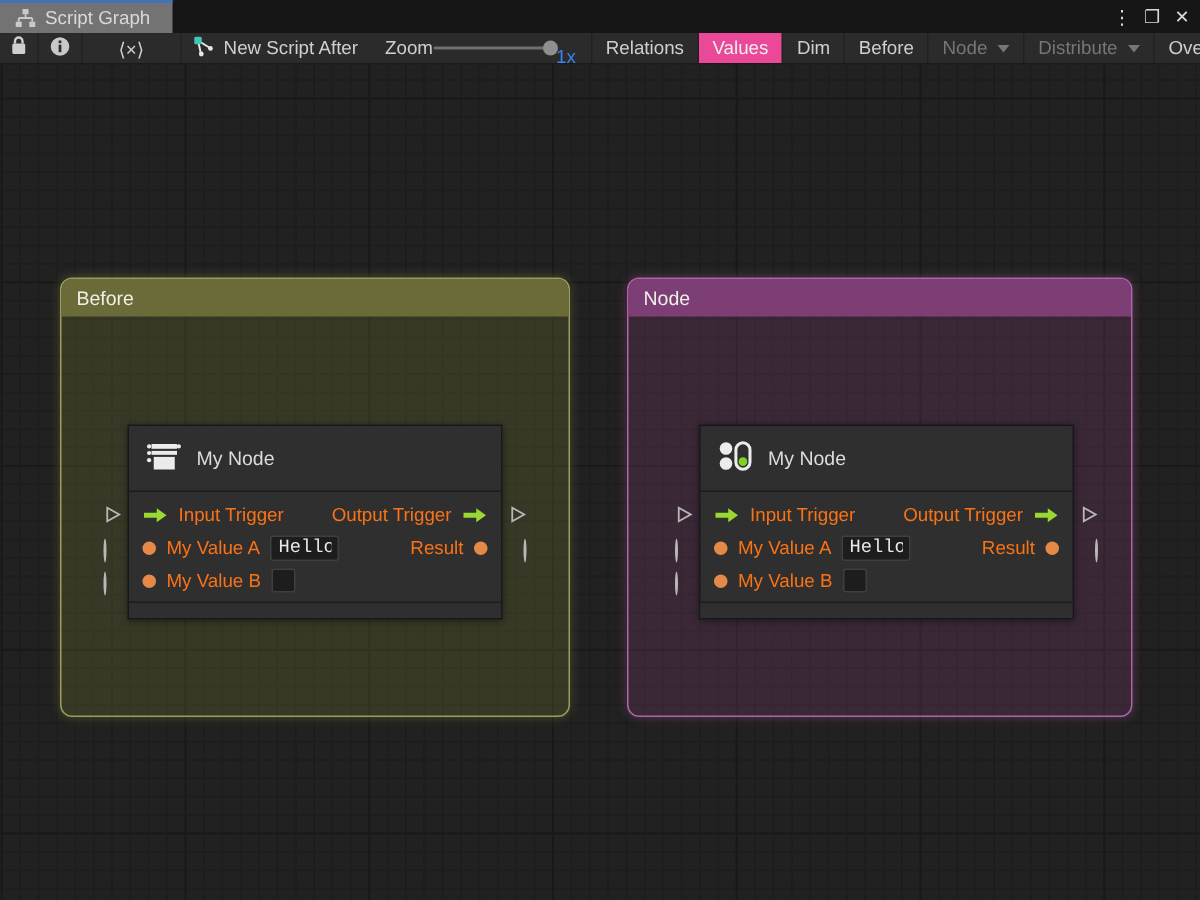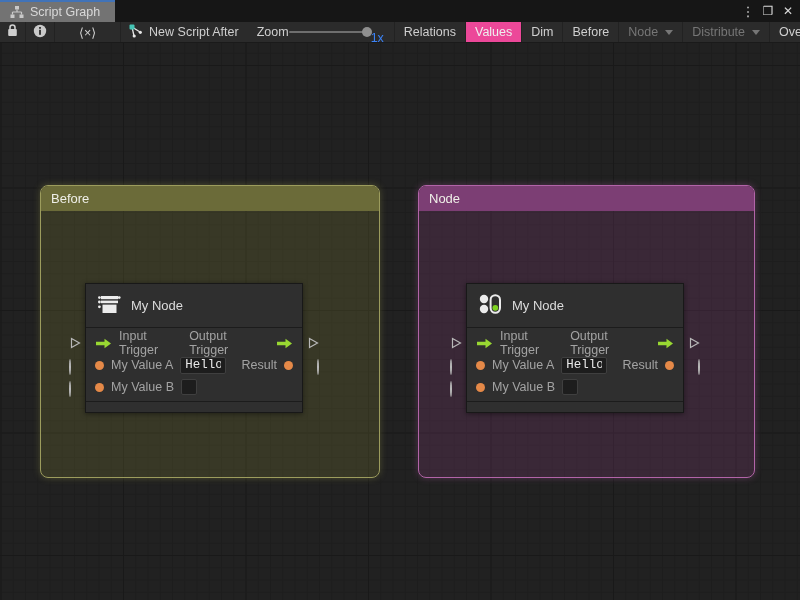--- a/index.html
+++ b/index.html
@@ -88,37 +88,37 @@
   .group.before .group-header { background:#6b6b39; }
   .group.after {
     left:418px; top:142px; width:337px; height:293px;
     background:rgba(130,60,120,0.26);
     border-color:#b264a8;
     box-shadow:0 0 7px rgba(180,95,170,0.35);
   }
   .group.after .group-header { background:#7c3e74; }
 
   
-  .node-area { position:absolute; width:218px; height:130px; }
+  .node-area { position:absolute; width:250px; height:130px; }
   .node-area.before-node { left:85px; top:240px; }
   .node-area.after-node  { left:466px; top:240px; }
   .node {
     position:absolute; inset:0; background:#2f2f2f;
     border:1px solid #181818; box-shadow:0 1px 5px rgba(0,0,0,0.45);
     display:flex; flex-direction:column; cursor:move;
   }
   .node-header {
     height:44px; display:flex; align-items:center; gap:9px;
     padding:0 10px; border-bottom:1px solid #1c1c1c;
   }
   .node-title { font-size:13px; color:#dcdcdc; }
   .node-body { padding:4px 9px 0 9px; }
   .node-row { height:22px; display:flex; align-items:center; justify-content:space-between; }
   .port-side { display:flex; align-items:center; gap:7px; }
-  .port-label { color:#a3a3a3; font-size:12.5px; }
+  .port-label { color:#f97316; font-size:12.5px; }
   .value-dot { width:9px; height:9px; border-radius:50%; background:#e58948; }
   .flow-arrow { display:flex; }
   .str-field {
     width:46px; height:17px; background:#1d1d1d; border:1px solid #3f3f3f;
     border-radius:2px; color:#e9e9e9; font-size:12.5px; padding:0 4px;
     font-family:Liberation Mono, monospace;
   }
   .obj-field {
     width:16px; height:16px; background:#1d1d1d; border:1px solid #3f3f3f; border-radius:2px;
     cursor:pointer;

